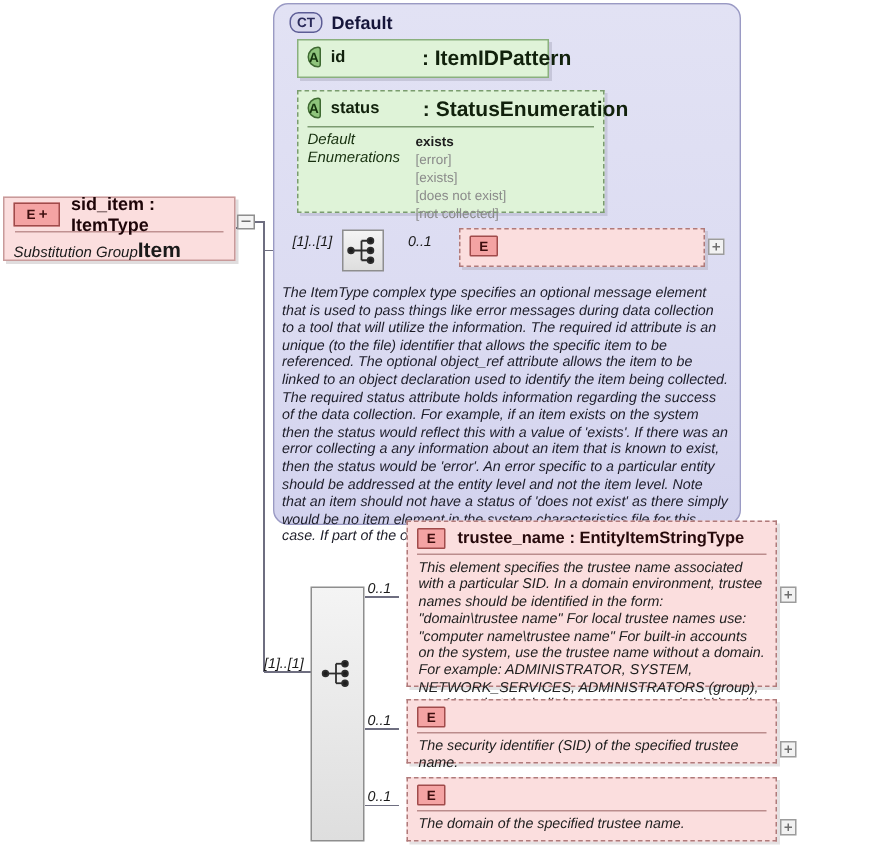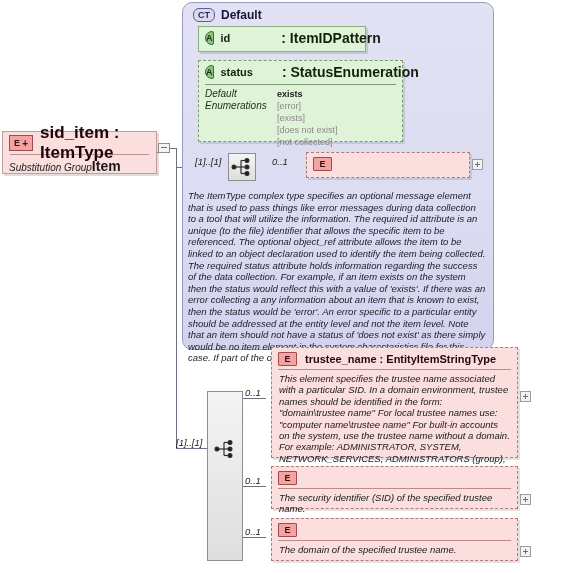--- a/index.html
+++ b/index.html
@@ -116,21 +116,21 @@
     box-shadow:2px 2px 0 rgba(130,120,125,.25);
     position:absolute;box-sizing:border-box;
   }
   .root-head{display:flex;align-items:center;height:22px;padding-left:6px;gap:7px;}
   .badge-eplus{
     display:flex;align-items:center;justify-content:center;
     width:30px;height:14px;background:#f4a3a3;border:1px solid #a04b4b;
     color:#3d0e0e;font-size:9px;font-weight:bold;gap:2px;
   }
   .plus-glyph{font-size:10px;line-height:9px;font-weight:bold;}
-  .root-name{font-size:17px;font-weight:bold;color:#1d0508;}
+  .root-name{font-size:12px;font-weight:bold;color:#1d0508;}
   .root-rule{margin:0 7px;height:1px;background:#c09292;}
   .root-sub{
     display:flex;align-items:baseline;gap:0;
     padding:3px 0 0 6px;font-size:10px;
   }
   .sub-label{font-style:italic;color:#1a1a1a;}
   .sub-val{font-size:14px;font-weight:bold;color:#1a1a1a;}
 
   
   .compositor{

